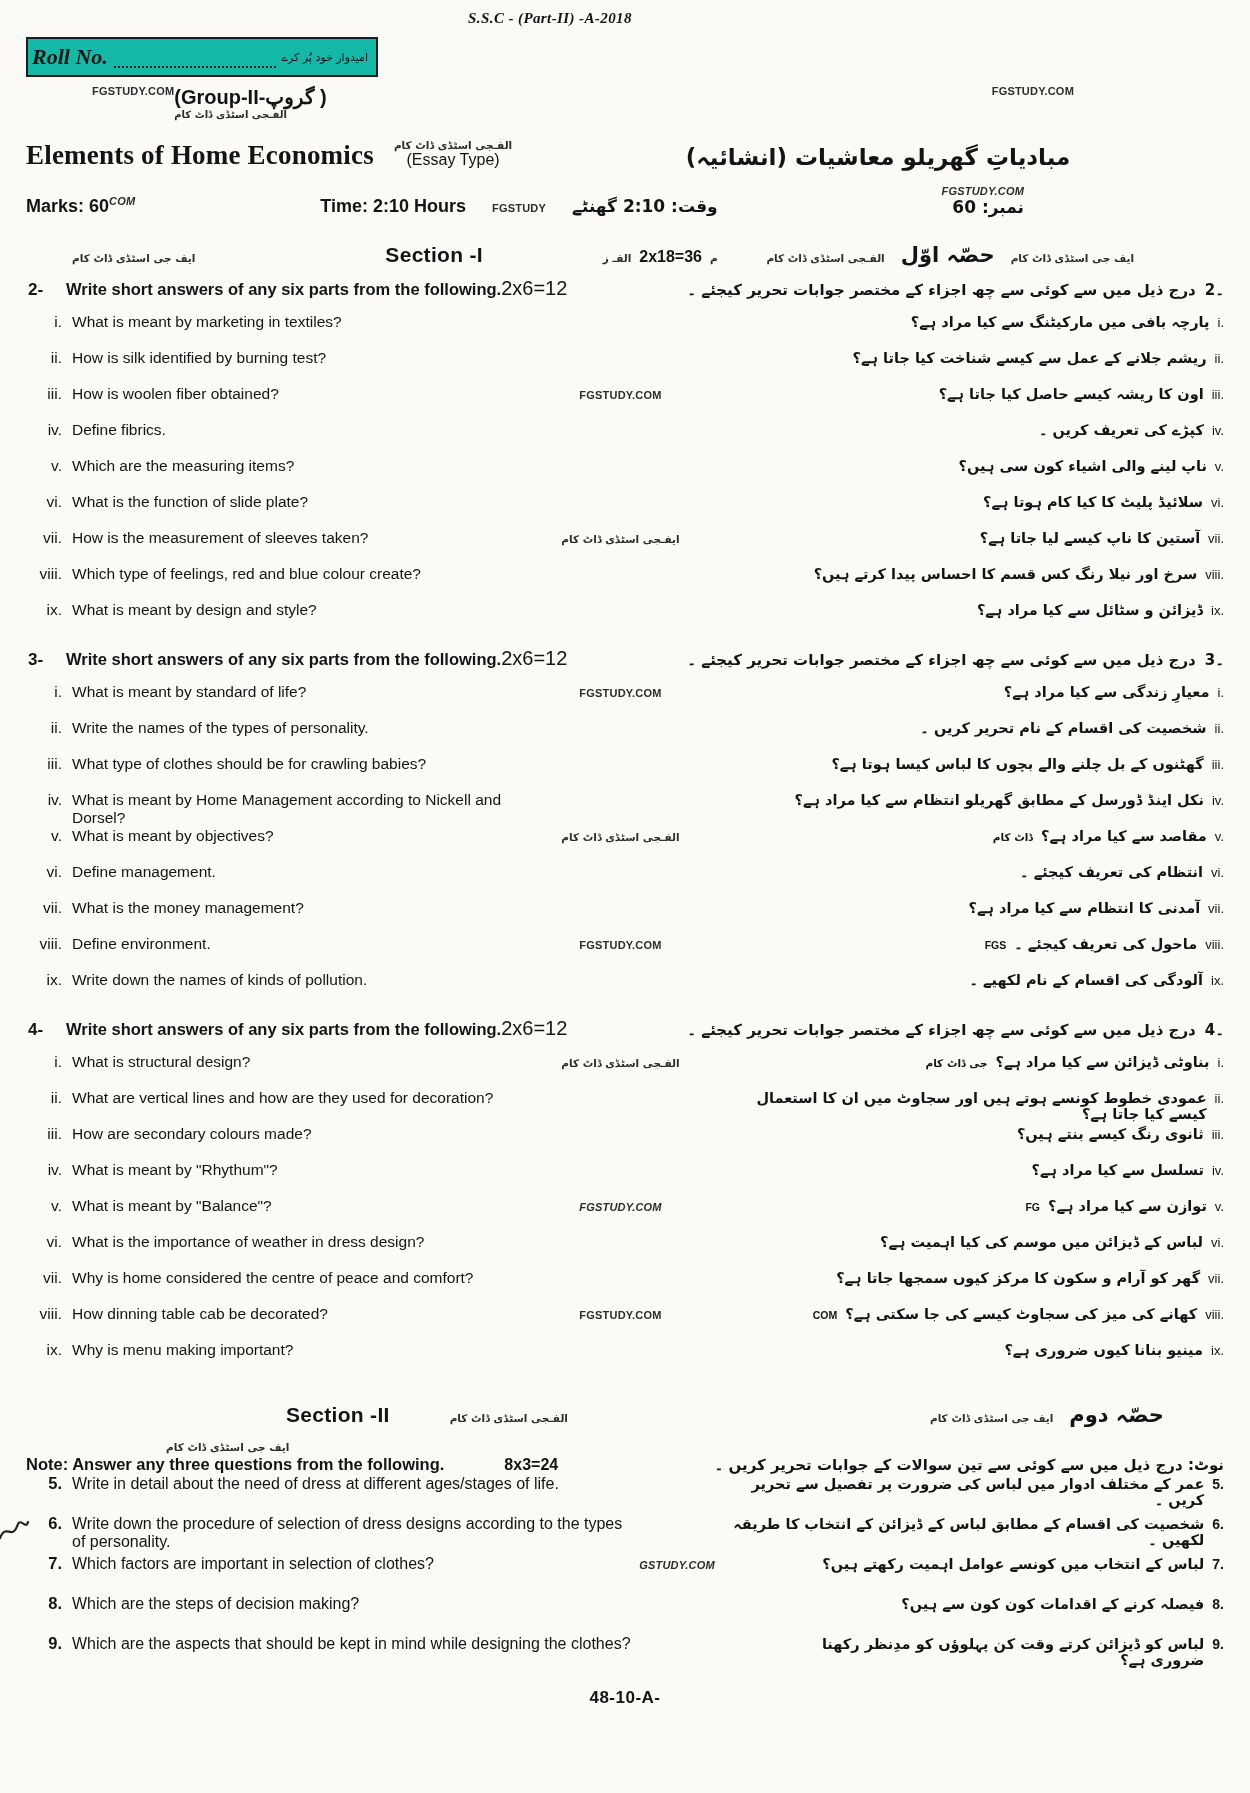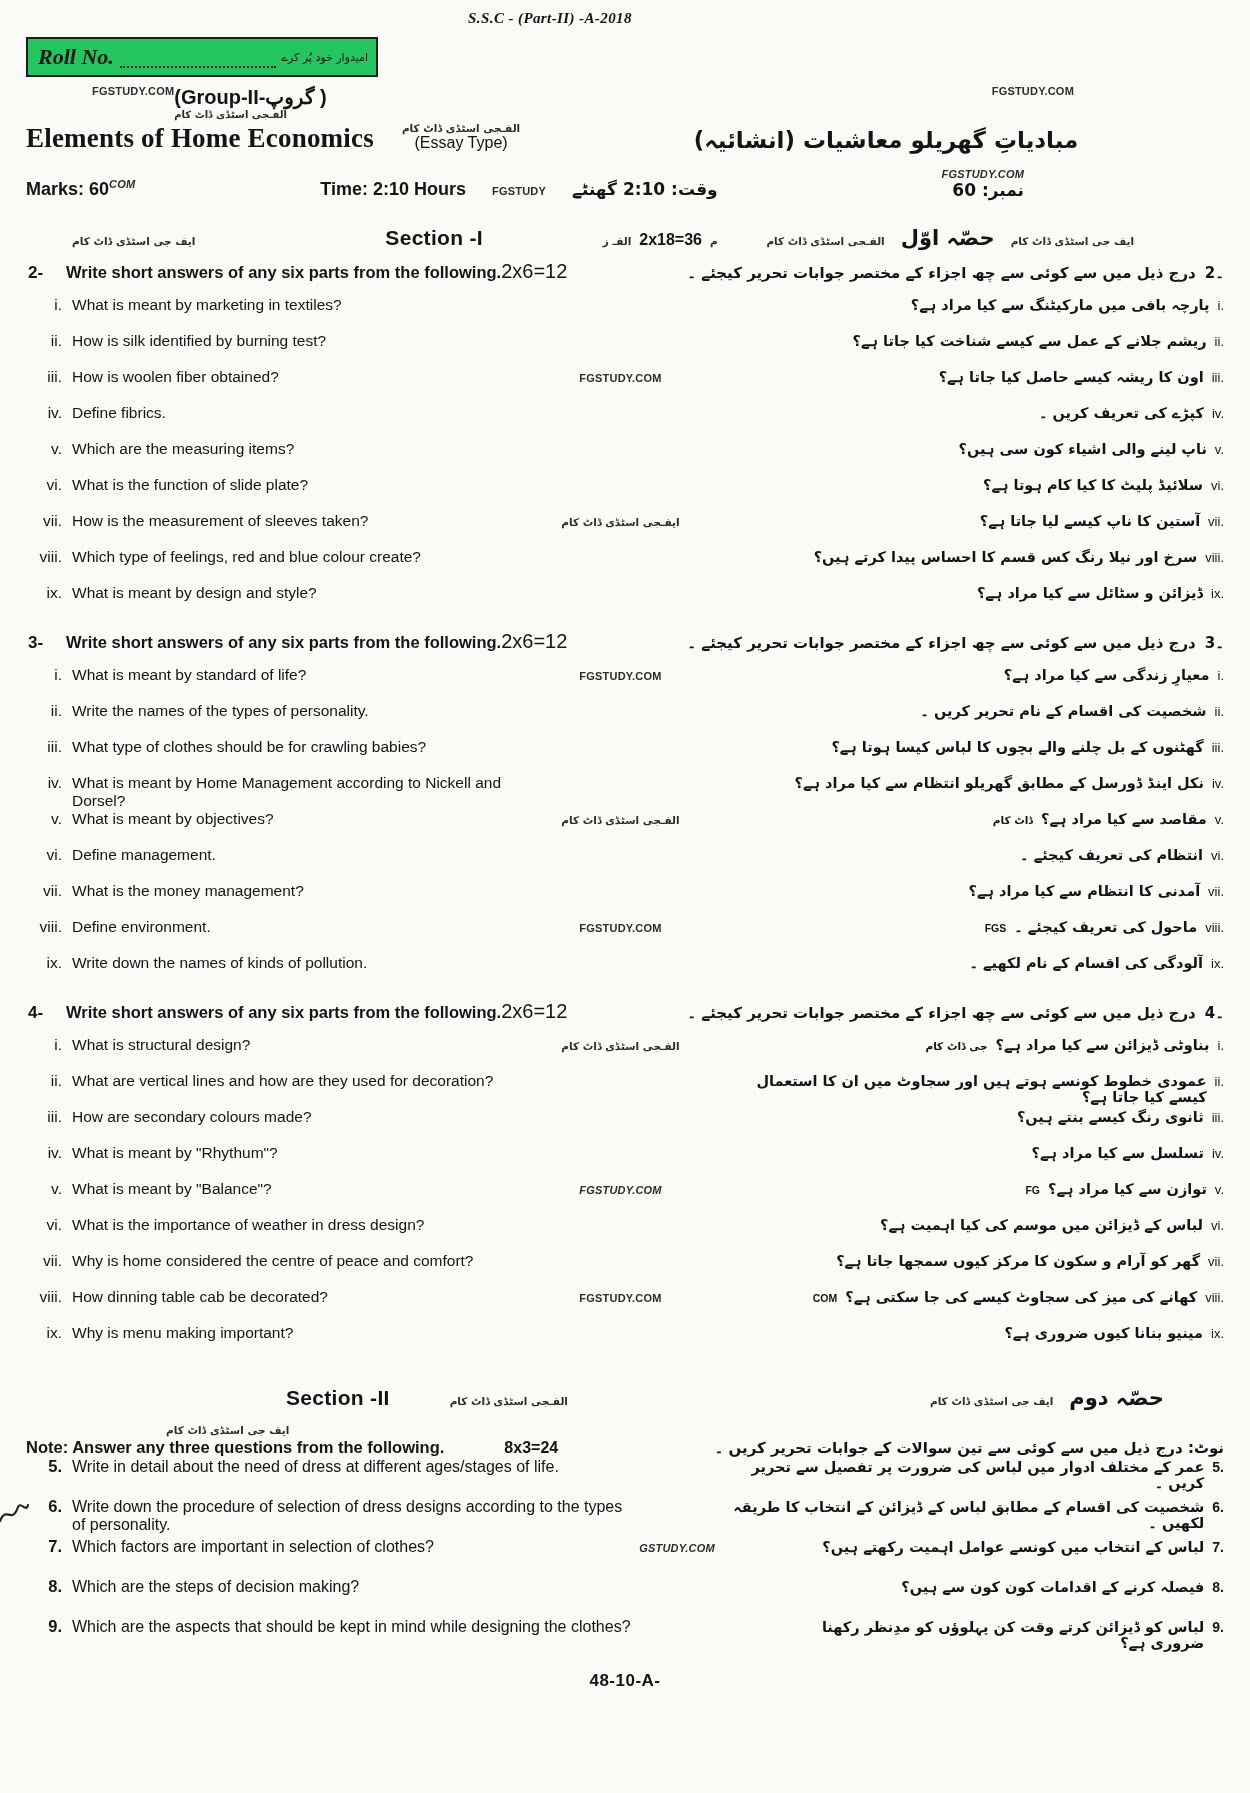--- a/index.html
+++ b/index.html
@@ -8,32 +8,32 @@
         font-family:"Liberation Sans",sans-serif;padding:10px 26px 6px 26px;position:relative;overflow:hidden}
   .serif{font-family:"Liberation Serif",serif}
   .ur{font-family:"DejaVu Sans",sans-serif;direction:rtl}
   .wm{font-size:11px;font-weight:bold;color:#2c2c2c;letter-spacing:.2px}
   .wm-ur{font-size:10.5px;font-weight:bold;color:#2c2c2c}
   .it{font-style:italic}
 
   
   .exam-code{text-align:center;padding-right:150px;font-style:italic;font-size:15px;font-weight:bold;letter-spacing:.4px}
   .row-roll{display:flex;align-items:center;margin-top:8px;position:relative;height:44px}
-  .roll-box{width:352px;border:2px solid #1b1b1b;height:40px;display:flex;align-items:center;padding:2px 8px 2px 10px;background:#22c55e}
+  .roll-box{width:352px;border:2px solid #1b1b1b;height:40px;display:flex;align-items:center;padding:2px 8px 2px 4px;background:#14b8a6}
   .roll-label{font-style:italic;font-weight:bold;font-size:22px;white-space:nowrap}
   .roll-line{flex:1;border-bottom:2px dotted #222;height:22px;margin:0 6px}
   .roll-ur{font-size:11px;white-space:nowrap}
   .sessions{position:absolute;left:330px;right:430px;text-align:center;font-weight:bold;font-size:21px}
   .row-group{display:flex;align-items:flex-start;margin-top:6px}
   .row-group .left-wm{margin-left:66px}
   .group-mid{flex:1;text-align:left;padding-right:120px}
   .group-label{font-weight:bold;font-size:20px}
   .group-sub{font-size:10px}
   .row-group .right-wm{margin-right:150px}
-  .row-title{display:flex;align-items:flex-end;gap:28px;margin-top:2px}
+  .row-title{display:flex;align-items:flex-end;gap:20px;margin-top:19px}
   .title-en{font-size:27px;font-weight:bold;white-space:nowrap;letter-spacing:.2px}
   .essay-wrap{text-align:center;padding-bottom:2px}
   .essay-type{font-size:16px}
   .title-ur{flex:1;text-align:center;font-size:23px;font-weight:bold;padding-bottom:1px}
   .row-marks{display:flex;align-items:flex-end;margin-top:14px}
   .marks-en{font-weight:bold;font-size:18px}
   .time-mid{margin-left:185px;display:flex;align-items:baseline;gap:26px}
   .time-en{font-weight:bold;font-size:18px}
   .time-ur{font-weight:bold;font-size:17px}
   .marks-ur-wrap{margin-left:auto;margin-right:200px;text-align:right}

